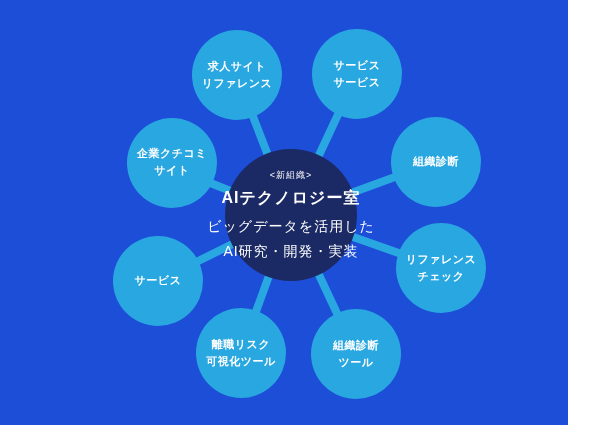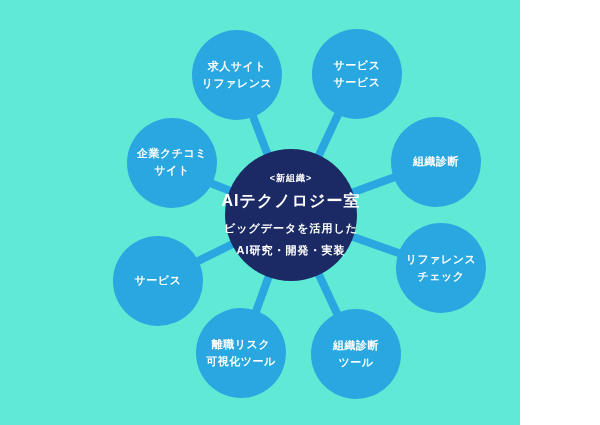--- a/index.html
+++ b/index.html
@@ -1,39 +1,39 @@
 <!DOCTYPE html>
 <html style="--node-blue: #29A7E0; --center-navy: #1B2A64; --background: #FFFFFF; --text-on-circle: #FFFFFF;"><head>
 <meta charset="utf-8">
 <style>
   html,body { margin:0; padding:0; background:#ffffff; }
   .stage {
-    position:relative; width:520px; height:425px; background:#5eead4;
+    position:relative; width:568px; height:425px; background:#1d4ed8;
     overflow:hidden;
     font-family:"Liberation Sans","DejaVu Sans",sans-serif;
   }
   .spokes { position:absolute; left:0; top:0; width:600px; height:425px; }
   .spokes line { stroke:var(--node-blue,#29A7E0); stroke-width:8; }
   .node {
     position:absolute; width:90px; height:90px; border-radius:50%;
     background:var(--node-blue,#29A7E0); color:#ffffff;
     display:flex; flex-direction:column; align-items:center; justify-content:center;
     text-align:center; font-weight:bold; font-size:11px; line-height:1.55;
     letter-spacing:0.5px;
   }
   .node span { display:block; white-space:nowrap; }
   .center-circle {
     position:absolute; left:225px; top:149px; width:132px; height:132px;
     border-radius:50%; background:var(--center-navy,#1B2A64); color:#ffffff;
     display:flex; flex-direction:column; align-items:center; justify-content:center;
     text-align:center;
   }
-  .center-tag   { font-size:9px;  font-weight:bold; letter-spacing:1px; margin-bottom:0;text-align:right; }
+  .center-tag   { font-size:9px;  font-weight:normal; letter-spacing:1px; margin-bottom:0;text-align:right; }
   .center-title { font-size:16px; font-weight:bold; letter-spacing:1px; margin-bottom:9px; white-space:nowrap;margin-top:6px; }
-  .center-desc  { font-size:11px; font-weight:bold; letter-spacing:1px; margin-bottom:7px; white-space:nowrap; }
+  .center-desc  { font-size:14px; font-weight:normal; letter-spacing:1px; margin-bottom:7px; white-space:nowrap; }
   .center-desc:last-child { margin-bottom:0; }
   
   .n0 { left:192px; top:30px;  }
   .n1 { left:312px; top:29px;  }
   .n2 { left:391px; top:117px; }
   .n3 { left:396px; top:223px;align-items:center; }
   .n4 { left:311px; top:309px; }
   .n5 { left:196px; top:308px; }
   .n6 { left:113px; top:236px; }
   .n7 { left:127px; top:118px;font-family:Liberation Mono, monospace; }

